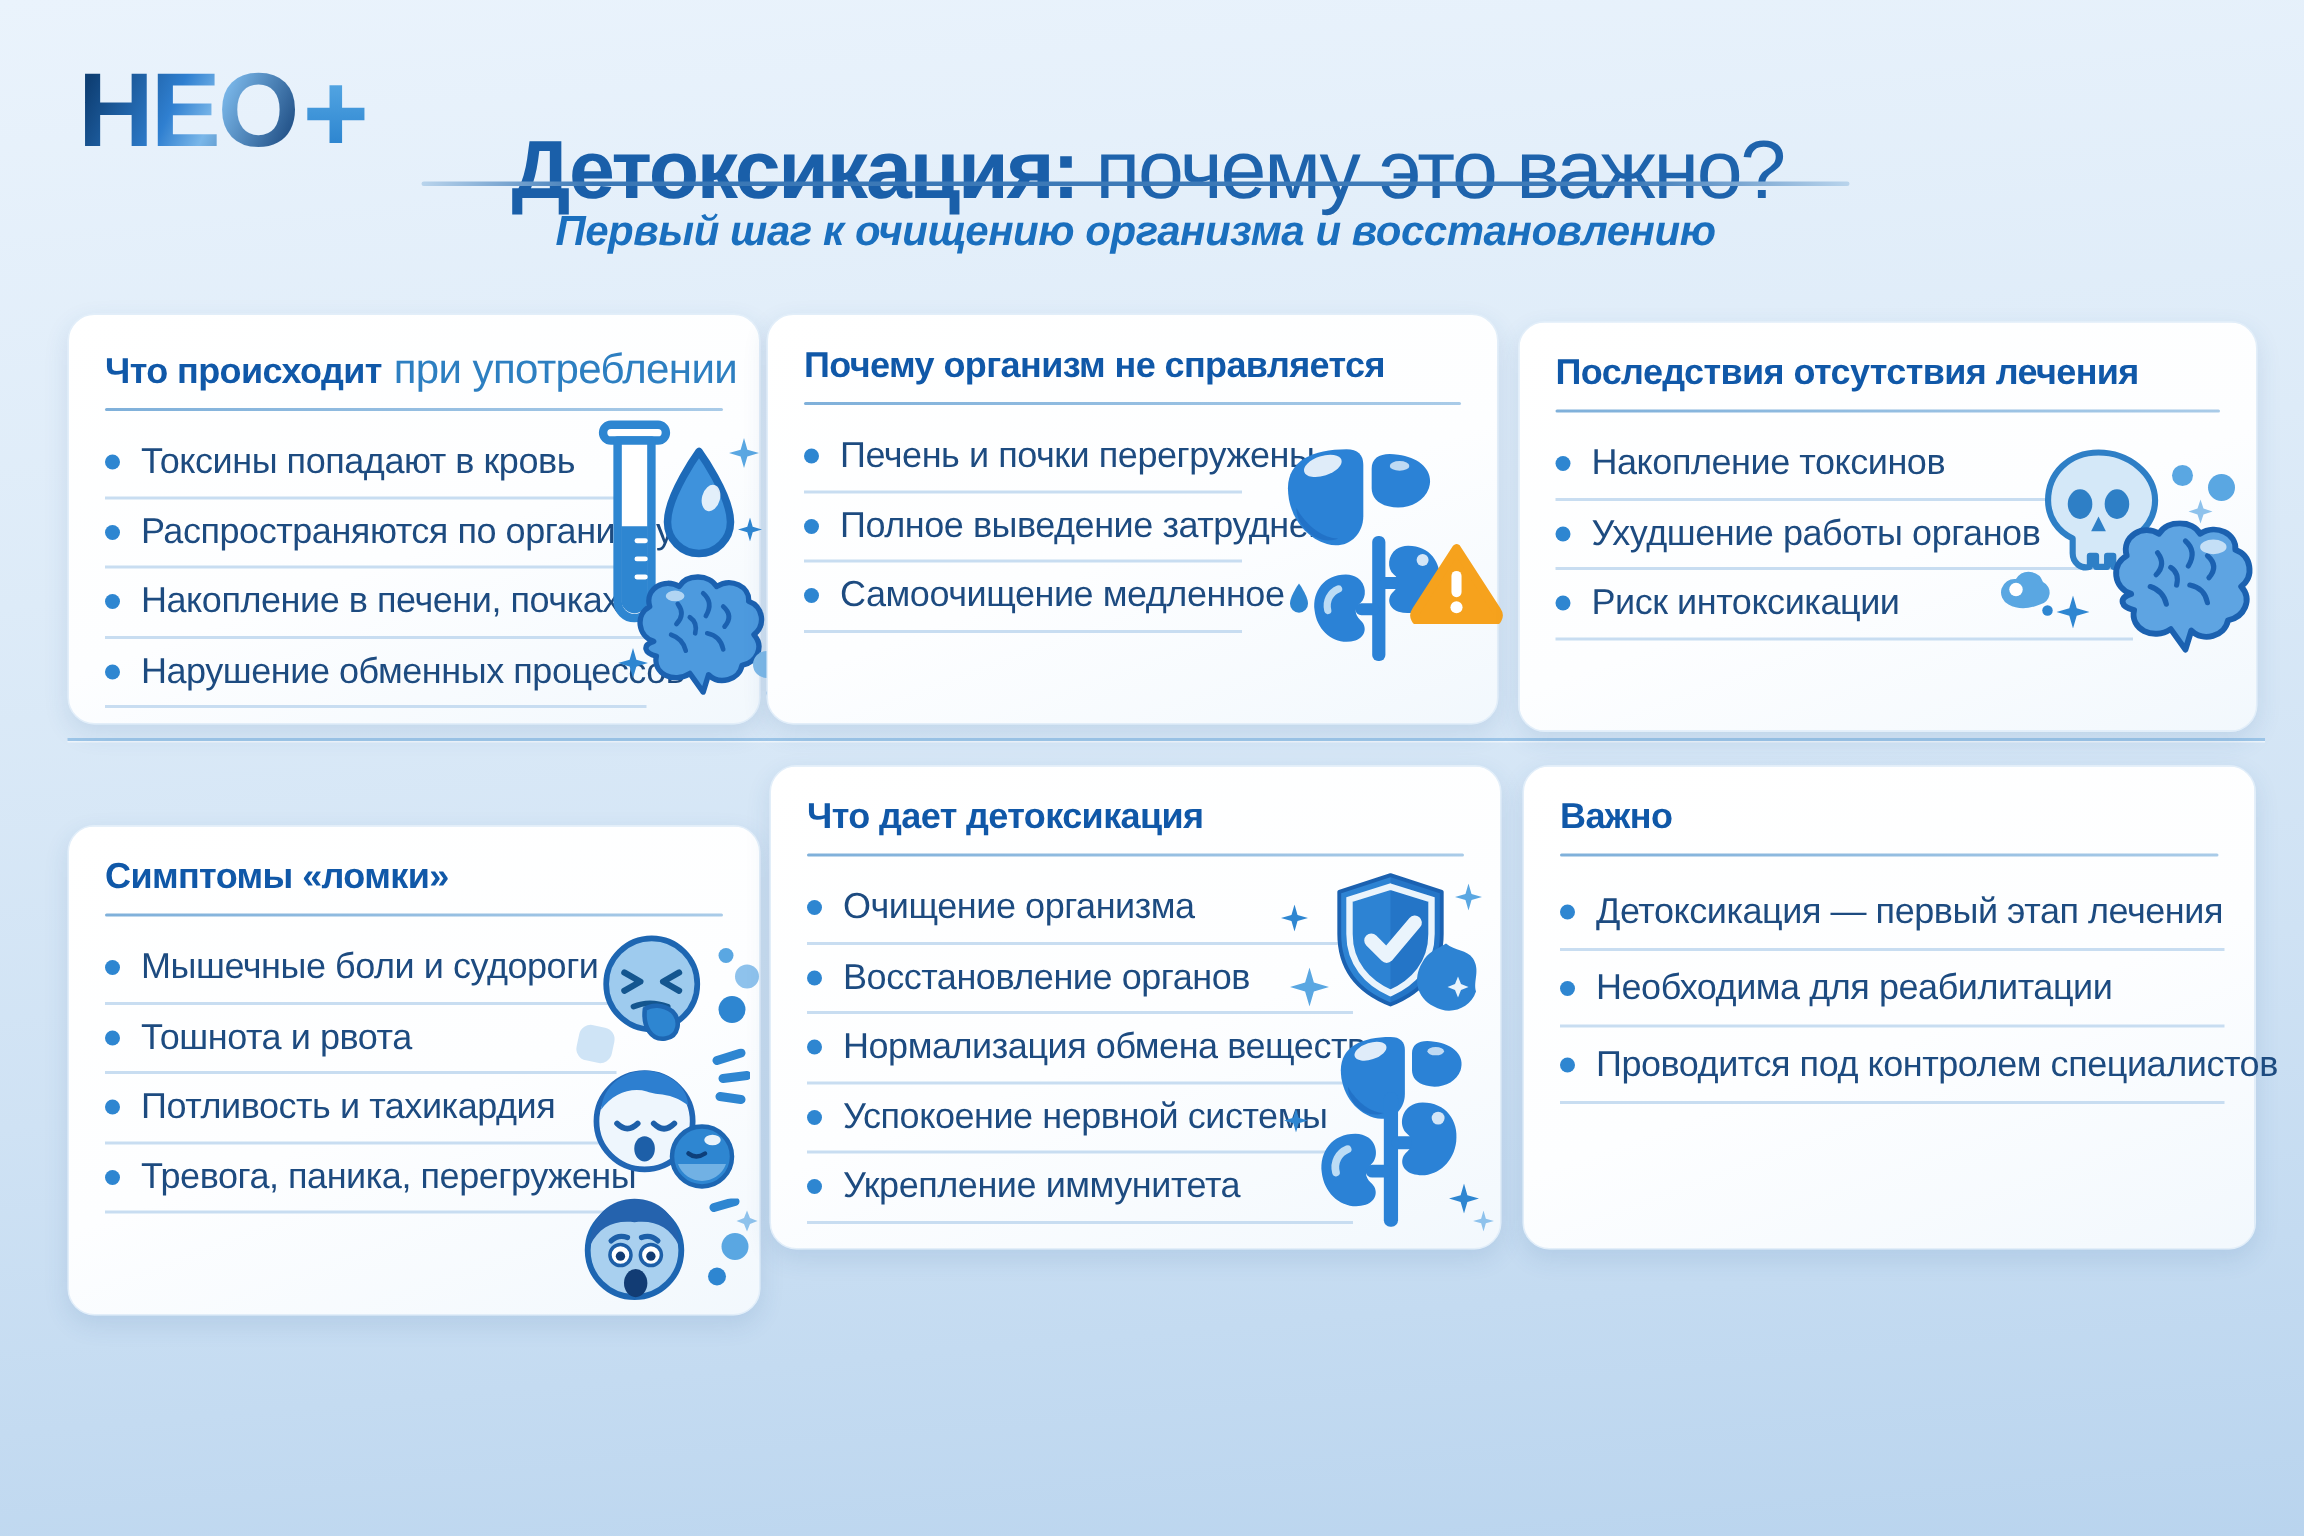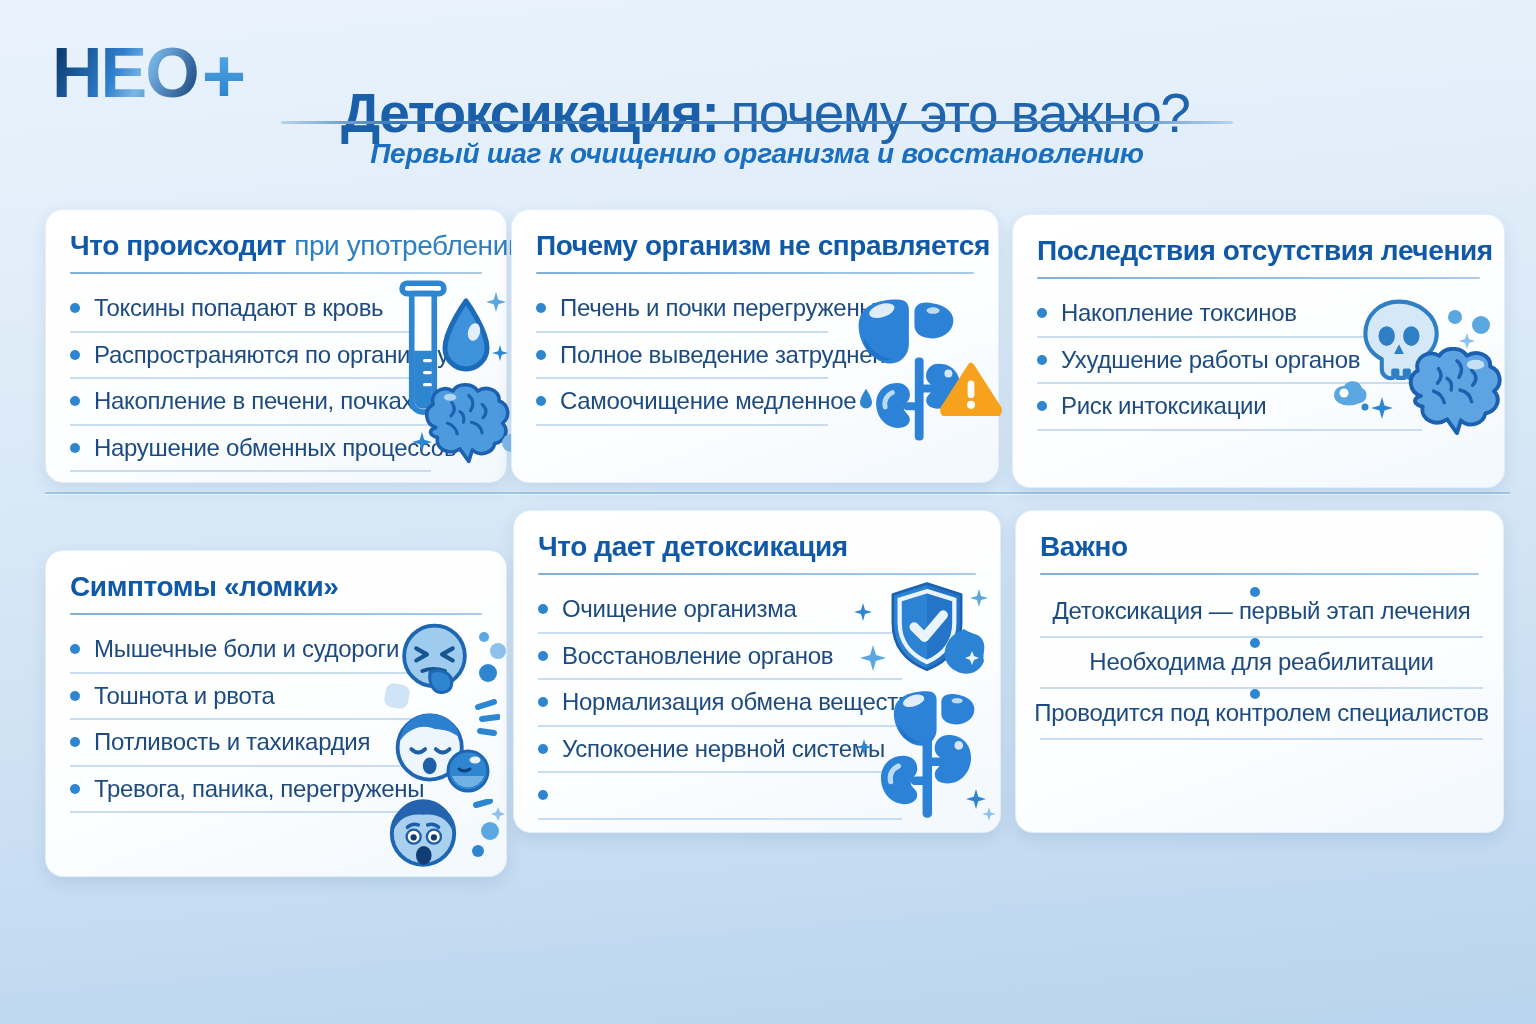--- a/index.html
+++ b/index.html
@@ -44,27 +44,27 @@
     background:#9ec6e8;box-shadow:0 1px 0 #ffffff99;
   }
   
   .card{
     position:absolute;border-radius:18px;
     background:linear-gradient(160deg,#ffffff 0%,#fdfeff 55%,#f2f8fd 100%);
     border:1.5px solid #e2eef9;
     box-shadow:0 6px 16px rgba(40,90,150,0.12);
   }
   .card-head{display:flex;align-items:baseline;gap:8px;padding:20px 24px 0;white-space:nowrap;}
-  .card-title-bold{font-size:28px;font-weight:800;color:#1058a8;letter-spacing:-0.4px;}
+  .card-title-bold{font-size:24px;font-weight:800;color:#1058a8;letter-spacing:-0.4px;}
   .card-title-rest{font-size:28px;font-weight:400;color:#2d7fc1;letter-spacing:-0.4px;}
   .card-rule{height:2px;margin:10px 24px 0;border-radius:1px;
     background:linear-gradient(90deg,#7fb0da,#a9cbe8);}
   .card ul{list-style:none;margin:12px 0 0 24px;padding:0;}
   .card li{display:flex;align-items:center;height:44.5px;border-bottom:2px solid #c8ddf1;}
-  .card.c6 li{height:49px;flex-direction:column;}
+  .card.c6 li{height:49px;}
   .card.c1 ul{margin-right:75px;}
   .card.c2 ul{margin-right:170px;}
   .card.c3 ul{margin-right:82px;}
   .card.c4 ul{margin-right:95px;}
   .card.c5 ul{margin-right:98px;}
   .card.c6 ul{margin-right:20px;}
   .dot{width:10px;height:10px;border-radius:50%;background:#2e86d1;margin-right:14px;flex:0 0 auto;}
   .txt{font-size:24px;font-weight:500;color:#1d4b80;letter-spacing:-0.3px;white-space:nowrap;}
   
   .ic{position:absolute;line-height:0;}
@@ -368,20 +368,21 @@
       <li>
           <span class="dot"></span>
           <span class="txt">Нормализация обмена веществ</span>
         </li>
       <li>
           <span class="dot"></span>
           <span class="txt">Успокоение нервной системы</span>
         </li>
       <li>
           <span class="dot"></span>
+          <span class="txt">Укрепление иммунитета</span>
         </li>
     </ul>
     <span class="ic" style="left:372px;top:68px;">
       <svg width="82" height="96" viewBox="0 0 96 110">
         <path d="M48 4 L88 17 V50 C88 79 71 96 48 105 C25 96 8 79 8 50 V17 Z" fill="#2d83d3" stroke="#1b61b0" stroke-width="3" stroke-linejoin="round"></path>
         <path d="M48 4 L88 17 V50 C88 79 71 96 48 105 Z" fill="#1b63b8" opacity="0.45"></path>
         <path d="M48 13 L80 23 V50 C80 73 66 88 48 96 C30 88 16 73 16 50 V23 Z" fill="none" stroke="#eaf4fc" stroke-width="5"></path>
         <path d="M33 55 L45 67 L67 41" stroke="#eaf4fc" stroke-width="11" fill="none" stroke-linecap="round" stroke-linejoin="round"></path>
       </svg>
     </span>

